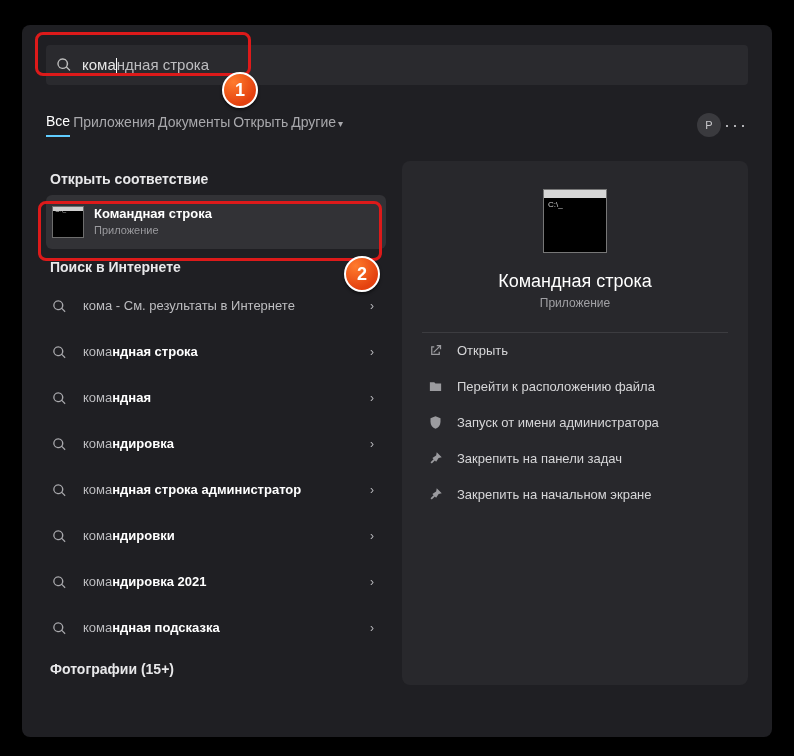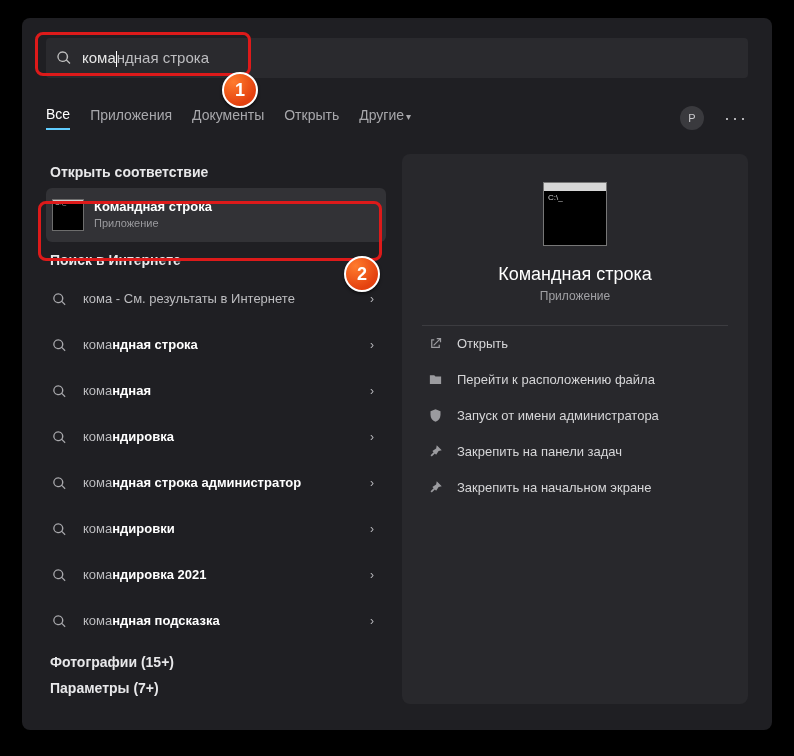--- a/index.html
+++ b/index.html
@@ -1,31 +1,31 @@
 <!DOCTYPE html>
 <html><head>
 <meta charset="utf-8">
 <style>
   * { box-sizing: border-box; margin: 0; padding: 0; font-family: "Segoe UI", Arial, sans-serif; }
   body { background: #000; width: 794px; height: 756px; overflow: hidden; }
   .window {
-    position: absolute; left: 22px; top: 18px; width: 750px; height: 712px;
+    position: absolute; left: 22px; top: 25px; width: 750px; height: 712px;
     background: #1f1f23; border-radius: 8px; padding: 20px 24px 0; color: #dcdcdc;
   }
   .search-wrap {
     position: relative; width: 100%; height: 40px; background: #2a2a2e;
     border-radius: 4px; display: flex; align-items: center; padding: 0 10px;
   }
   .search-wrap svg { width: 16px; height: 16px; fill: #bdbdbd; }
   .search-text { margin-left: 10px; font-size: 15px; color: #e6e6e6; position: relative; }
   .caret {
     position: absolute; top: 0; bottom: 0; width: 1px; background: #f0f0f0;
   }
   .tabs {
-    display: flex; align-items: center; gap: 20px; margin-top: 28px;
+    display: flex; align-items: center; gap: 3px; margin-top: 28px;
     font-size: 14px; color: #a8a8ac;
   }
   .tab { cursor: pointer; padding-bottom: 6px; }
   .tab.active { color: #fff; border-bottom: 2px solid #60cdff; }
   .chev { font-size: 10px; margin-left: 2px; }
   .tabs-spacer { flex: 1; }
   .avatar {
     width: 24px; height: 24px; border-radius: 50%; background: #3a3a3e;
     color: #c9c9cd; font-size: 11px; display: flex; align-items: center; justify-content: center;
   }
@@ -174,21 +174,20 @@
           <div class="result-row">
             <svg class="search" viewBox="0 0 24 24">
               <path d="M10 2a8 8 0 105.3 14l5 5 1.4-1.4-5-5A8 8 0 0010 2zm0 2a6 6 0 110 12 6 6 0 010-12z"></path>
             </svg>
             <div class="txt"><span class="light">кома</span><b>ндная подсказка</b><span class="light"></span></div>
             <span class="chevron">›</span>
           </div>
         </div>
 
       <div class="section-title">Фотографии (15+)</div>
-      <div class="section-title">Параметры (7+)</div>
     </div>
 
     <div class="right">
       <div class="preview-icon"></div>
       <div class="preview-title">Командная строка</div>
       <div class="preview-sub">Приложение</div>
       <hr class="divider">
       <div class="action">
         <svg viewBox="0 0 24 24">
             <path d="M14 3h7v7h-2V6.4l-9.3 9.3-1.4-1.4L17.6 5H14V3zM5 5h5v2H7v10h10v-3h2v5H5V5z"></path>

